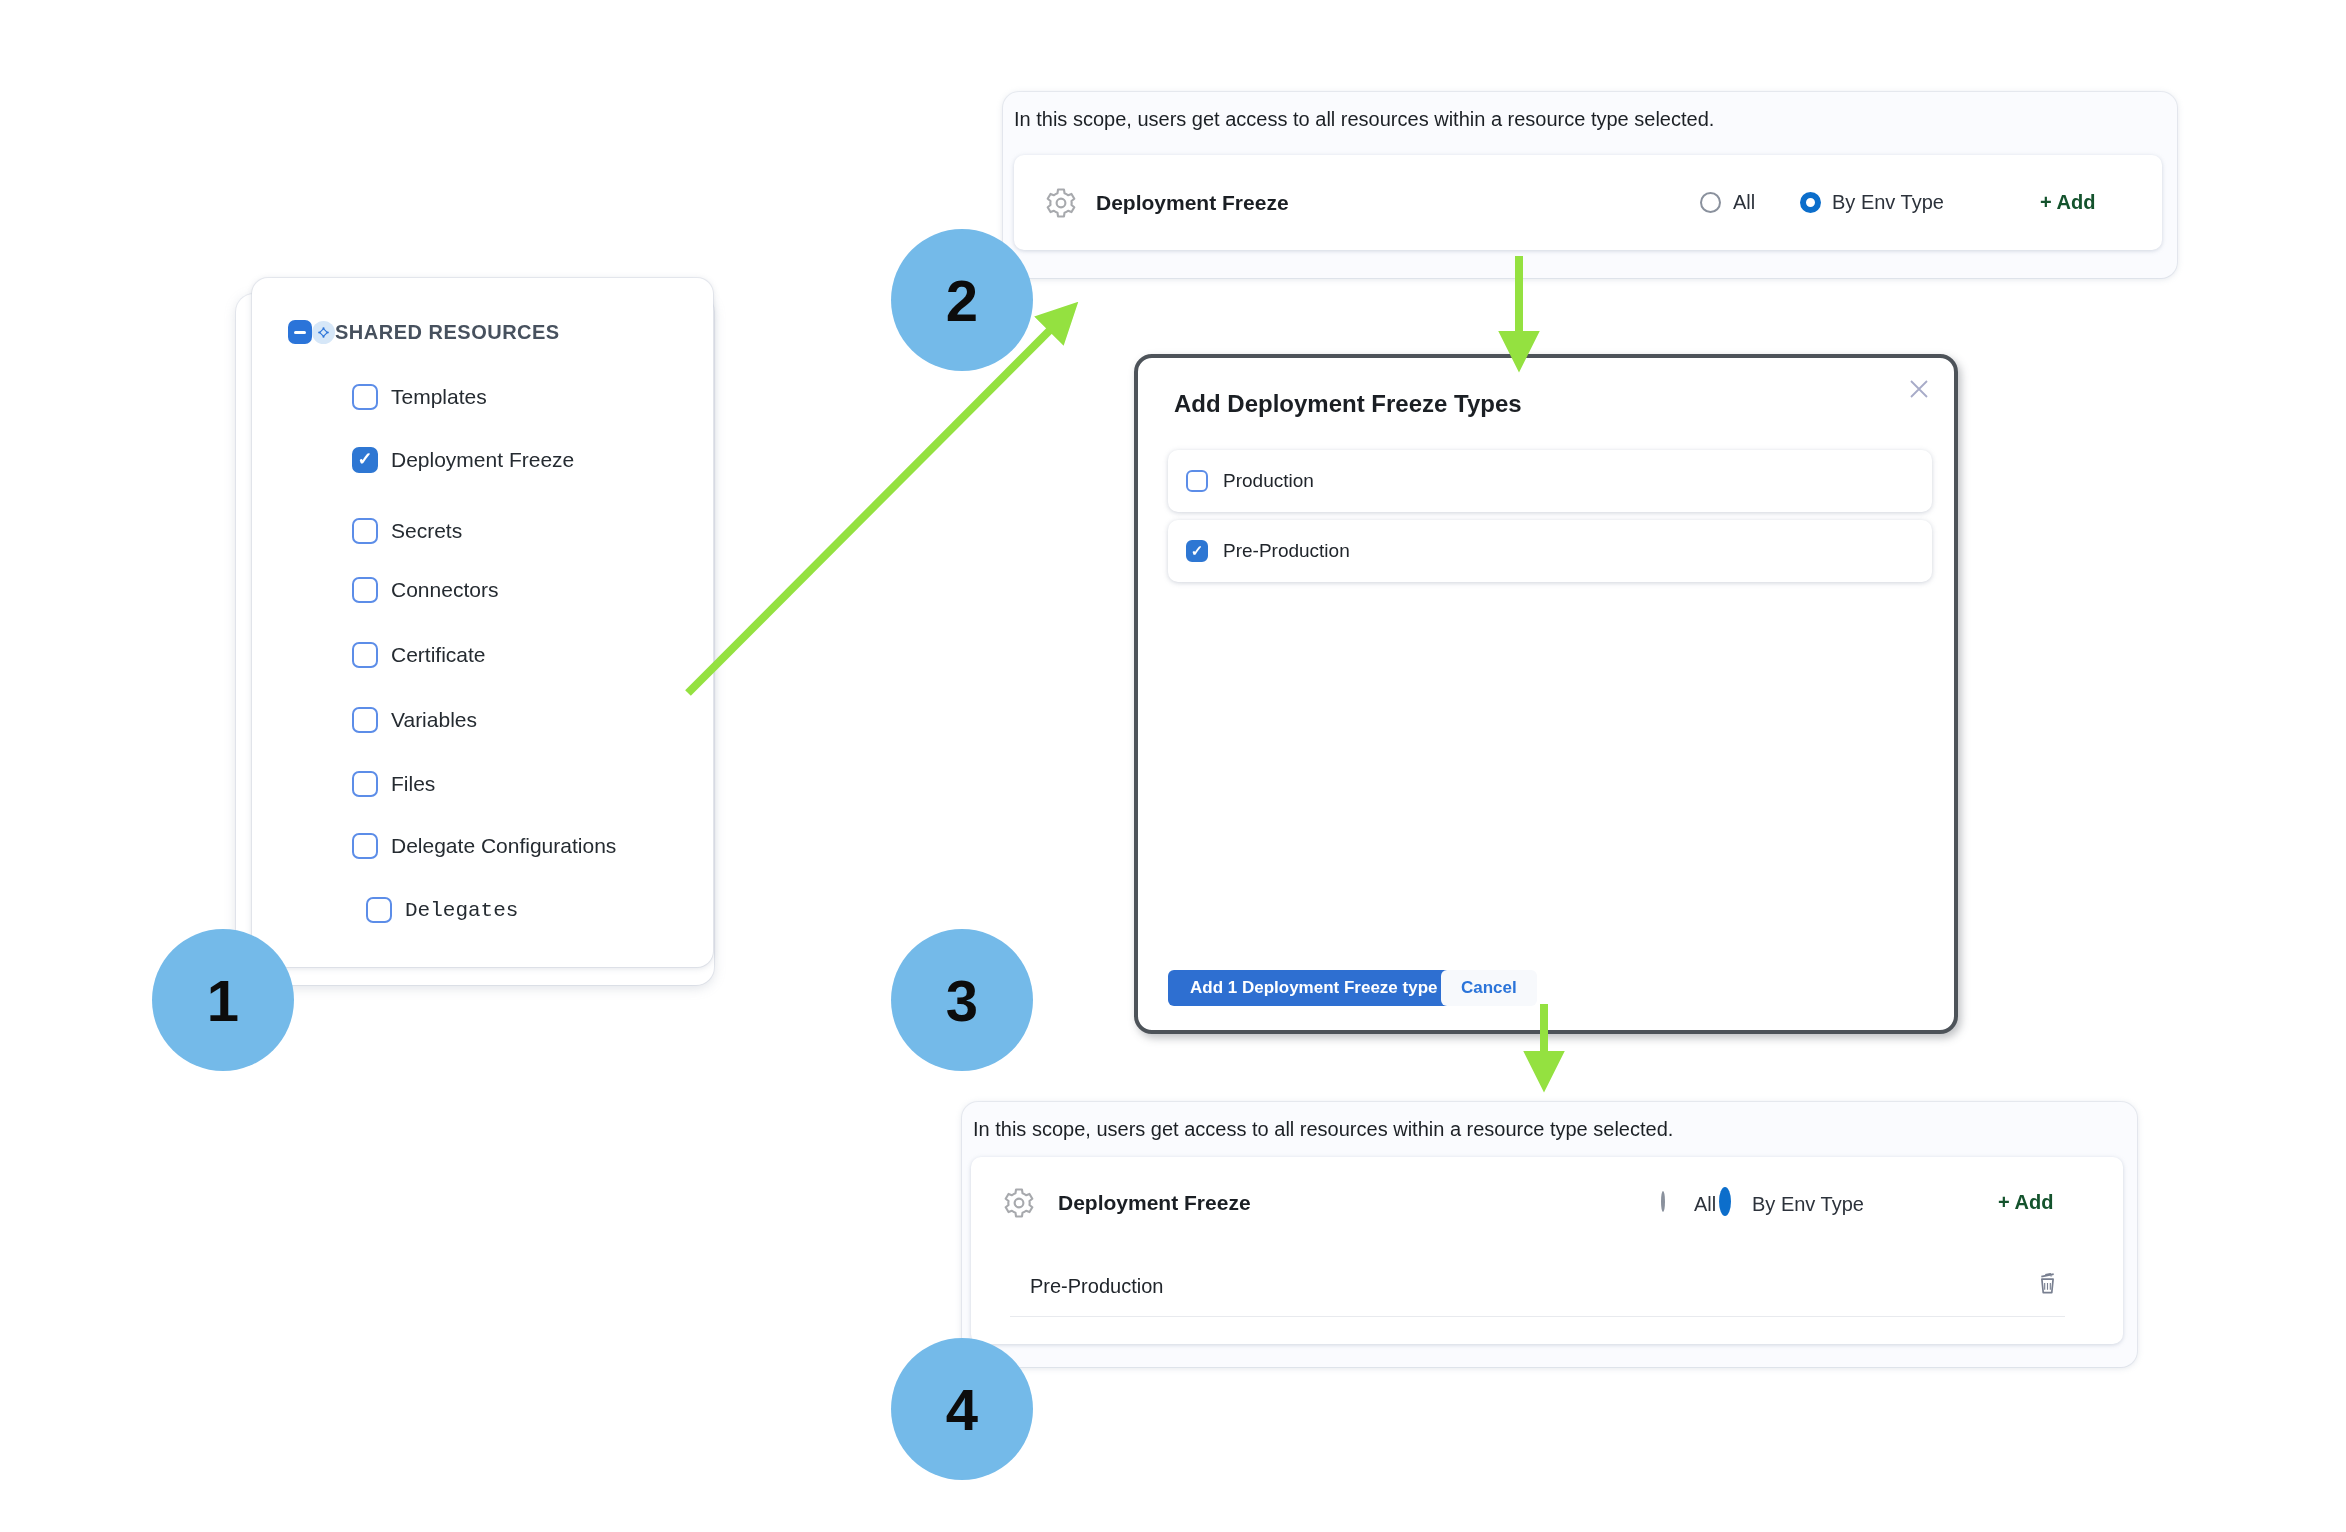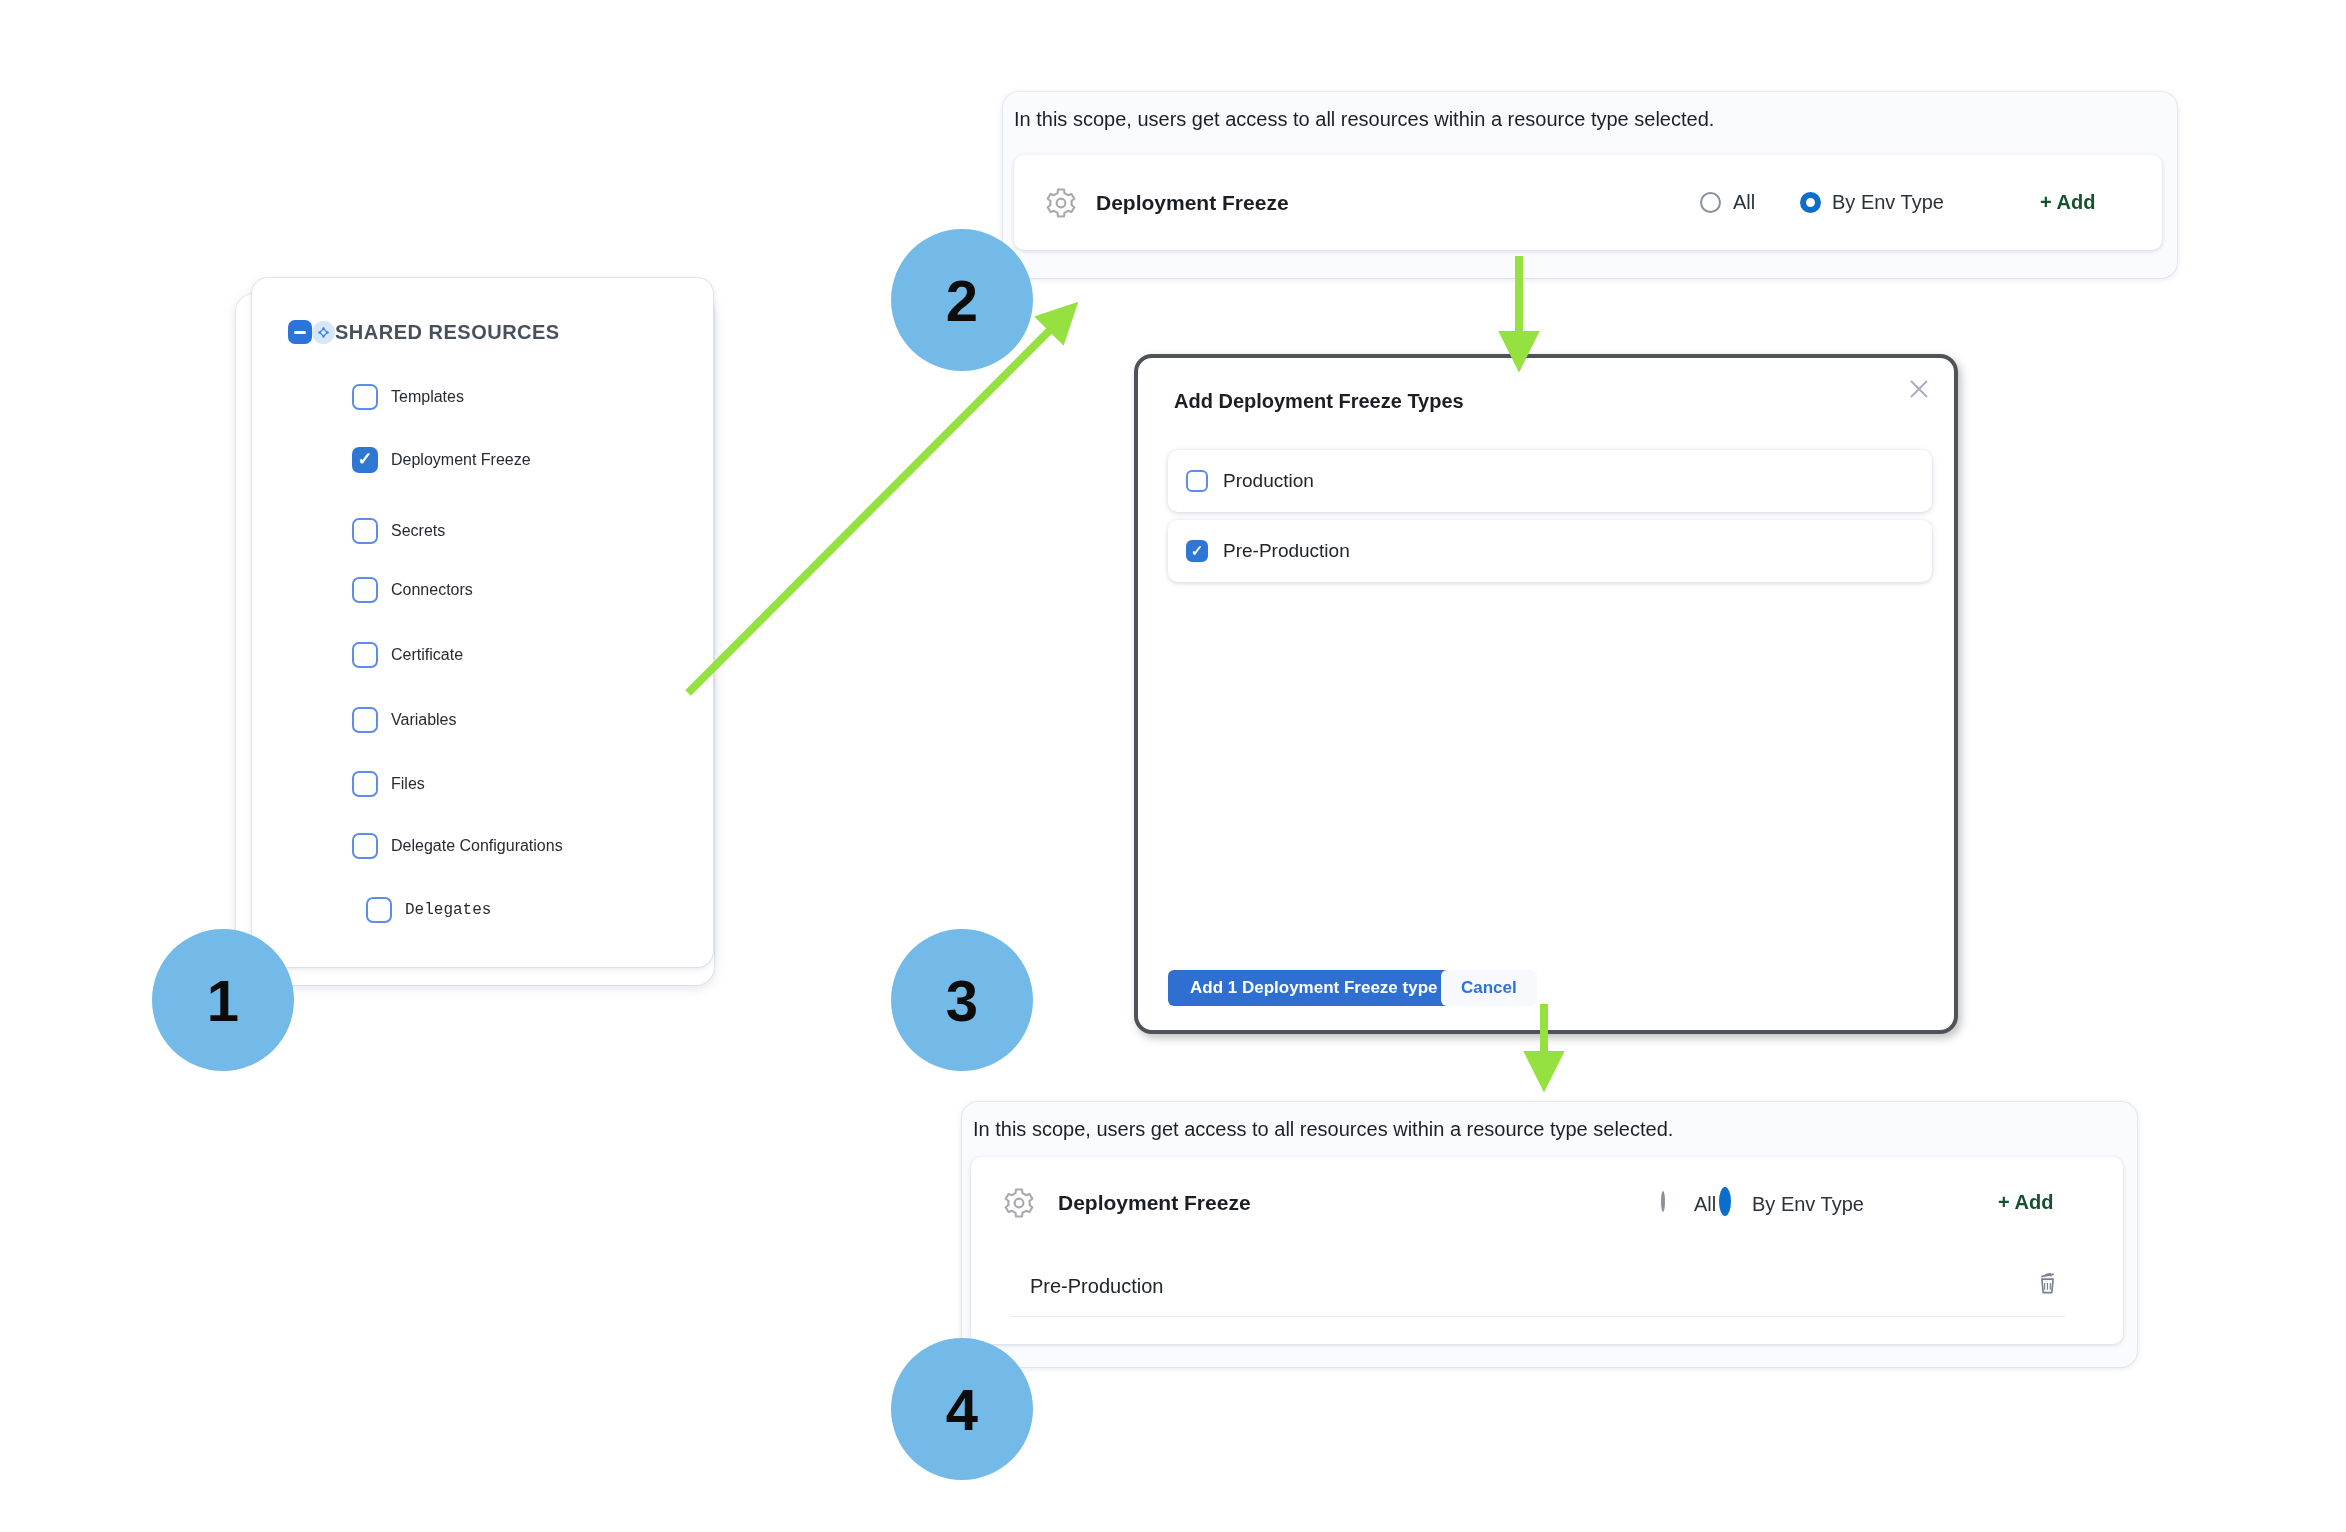--- a/index.html
+++ b/index.html
@@ -16,21 +16,21 @@
   .back-card{position:absolute;left:236px;top:294px;width:478px;height:691px;background:#ffffff;
     border-radius:18px;box-shadow:0 3px 12px rgba(140,150,170,.28), 0 0 0 1px rgba(215,220,230,.45);}
   .panel1{position:absolute;left:252px;top:278px;width:461px;height:689px;background:#ffffff;
     border-radius:16px;box-shadow:0 1px 6px rgba(140,150,170,.30), 0 0 0 1px rgba(222,226,234,.5);z-index:10;}
   .panel1-header{position:absolute;left:36px;top:42px;display:flex;align-items:center;}
   .minus-btn{width:24px;height:24px;border-radius:7px;background:#2B74D9;display:flex;align-items:center;justify-content:center;}
   .minus-btn .bar{width:12px;height:3px;border-radius:2px;background:#ffffff;}
   .module-badge{width:23px;height:23px;border-radius:50%;background:#D6E7F8;display:flex;align-items:center;justify-content:center;}
   .panel1-title{font-size:20px;font-weight:600;letter-spacing:.5px;color:#47515e;}
   .res-row{position:absolute;display:flex;align-items:center;gap:13px;height:26px;}
-  .res-label{font-size:16px;color:#252b31;}
+  .res-label{font-size:21px;color:#252b31;}
   
   .cb{box-sizing:border-box;width:26px;height:26px;border:2px solid #5C8DE8;border-radius:7px;background:#fff;
     display:flex;align-items:center;justify-content:center;flex:none;}
   .cb .tick{display:none;color:#fff;font-weight:bold;font-size:18px;line-height:1;transform:translateY(-1px);}
   .cb.on{background:#2E77D3;border-color:#2E77D3;}
   .cb.on .tick{display:block;}
   .cb.small{width:22px;height:22px;border-radius:6px;}
   .cb.small .tick{font-size:15px;}
   
   .radio{box-sizing:border-box;width:21px;height:21px;border-radius:50%;border:2px solid #8a919d;background:#fff;flex:none;}
@@ -38,21 +38,21 @@
   .radio-label{font-size:20px;color:#2c323b;}
   
   .scope-desc{position:absolute;left:11px;top:16px;font-size:20px;color:#1c2025;}
   .scope-name{font-size:21px;font-weight:700;color:#1b1f24;}
   .add-link{font-size:20px;font-weight:700;color:#14532d;}
   .vcenter{position:absolute;top:0;bottom:0;display:flex;align-items:center;}
   
   .modal{position:absolute;left:1134px;top:354px;width:824px;height:680px;background:#ffffff;
     box-sizing:border-box;border:4px solid #4D5359;border-radius:18px;z-index:30;
     box-shadow:3px 4px 8px rgba(70,75,82,.35);}
-  .modal-title{position:absolute;left:36px;top:32px;font-size:20px;font-weight:700;color:#1b1f24;}
+  .modal-title{position:absolute;left:36px;top:32px;font-size:24px;font-weight:700;color:#1b1f24;}
   .modal-close{position:absolute;top:18px;right:22px;width:26px;height:26px;cursor:pointer;}
   .modal-row{position:absolute;left:30px;width:764px;height:62px;background:#fff;border-radius:10px;
     box-shadow:0 1px 5px rgba(130,140,160,.38);display:flex;align-items:center;}
   .modal-row .cb{margin-left:18px;}
   .modal-row-label{margin-left:15px;font-size:19px;color:#20252b;}
   .btn-primary{position:absolute;left:30px;top:612px;height:36px;padding:0 22px;background:#2E6FD1;border:none;
     border-radius:6px;color:#ffffff;font-size:17px;font-weight:700;font-family:"Liberation Sans",sans-serif;display:flex;align-items:center;}
   .btn-cancel{position:absolute;left:303px;top:612px;height:36px;padding:0 20px;background:#F7F9FC;border:none;
     border-radius:6px;color:#2B74D9;font-size:17px;font-weight:700;font-family:"Liberation Sans",sans-serif;display:flex;align-items:center;}
   

